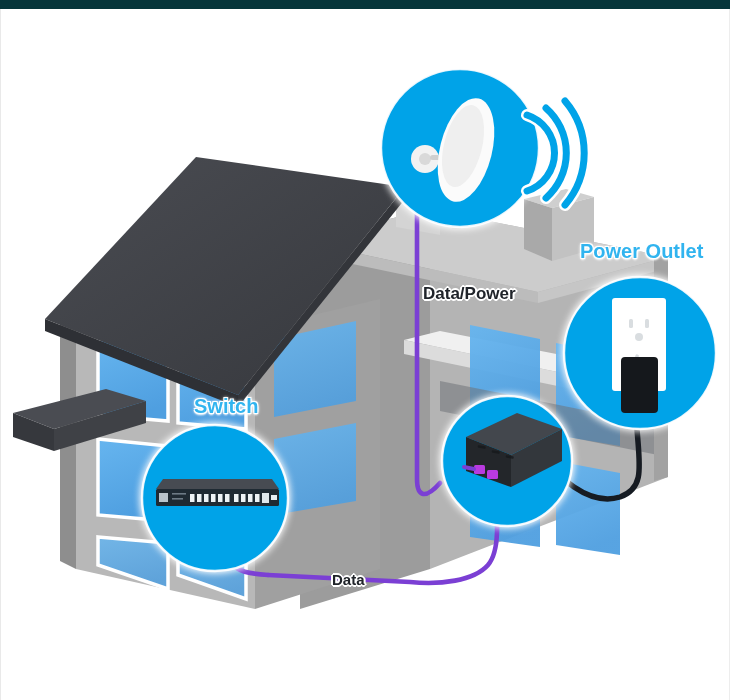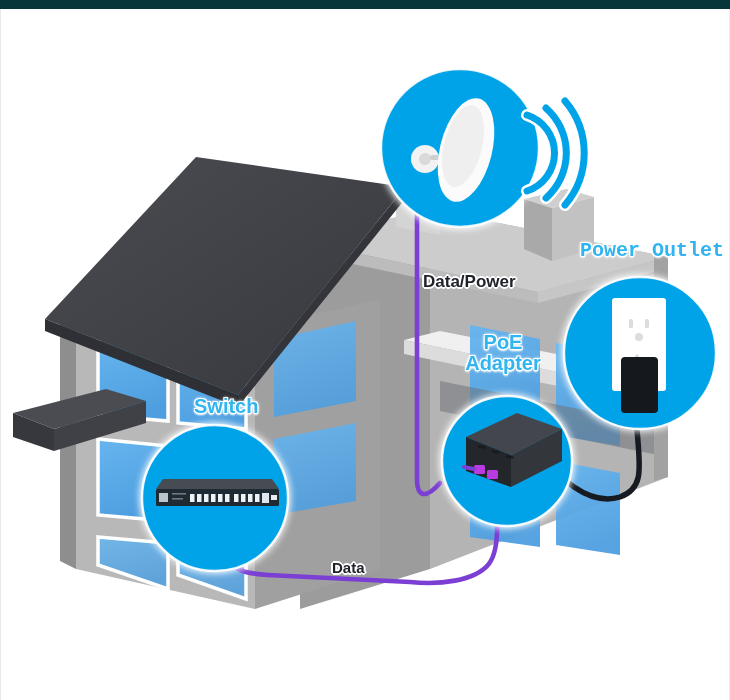--- a/index.html
+++ b/index.html
@@ -61,23 +61,24 @@
       0 2px 2px rgba(255,255,255,0.95);
   }
   .lbl-dark {
     color: #20242a;
     font-weight: bold;
     text-shadow:
       0 0 2px #ffffff, 1px 1px 0 #ffffff, -1px 1px 0 #ffffff,
       1px -1px 0 #ffffff, -1px -1px 0 #ffffff,
       2px 0 0 #ffffff, -2px 0 0 #ffffff,
       0 2px 0 #ffffff, 0 -2px 0 #ffffff;
+    margin-top: 12px;
   }
   #label-enstation { left: 399px; top: 40px; font-size: 23px; }
-  #label-poweroutlet { left: 580px; top: 232px; font-size: 20px; font-family: Liberation Mono, monospace; }
+  #label-poweroutlet { left: 580px; top: 232px; font-size: 20px; }
   #label-datapower { left: 423px; top: 264px; font-size: 17px; }
   #label-poe { left: 455px; top: 323px; font-size: 20px; text-align: center; width: 96px; }
   #label-switch { left: 186px; top: 387px; font-size: 20px; margin-left: 8px; }
   #label-data { left: 332px; top: 551px; font-size: 15px; }
 </style>
 </head>
 <body>
 
 <div id="screen">
 
@@ -308,23 +309,19 @@
         <path d="M 565,196 A 80 80 0 0 0 565,92" stroke="#00a3e8" stroke-width="7"></path>
       </g>
 
     </svg>
 
 
     <div class="lbl lbl-blue" id="label-poweroutlet">Power Outlet</div>
 
     <div class="lbl lbl-dark" id="label-datapower">Data/Power</div>
 
-    <div class="lbl lbl-blue" id="label-poe">
-      <div>PoE</div>
-      <div>Adapter</div>
-    </div>
 
     <div class="lbl lbl-blue" id="label-switch">Switch</div>
 
     <div class="lbl lbl-dark" id="label-data">Data</div>
 
   </div>
 </div>
 
 </body></html>

